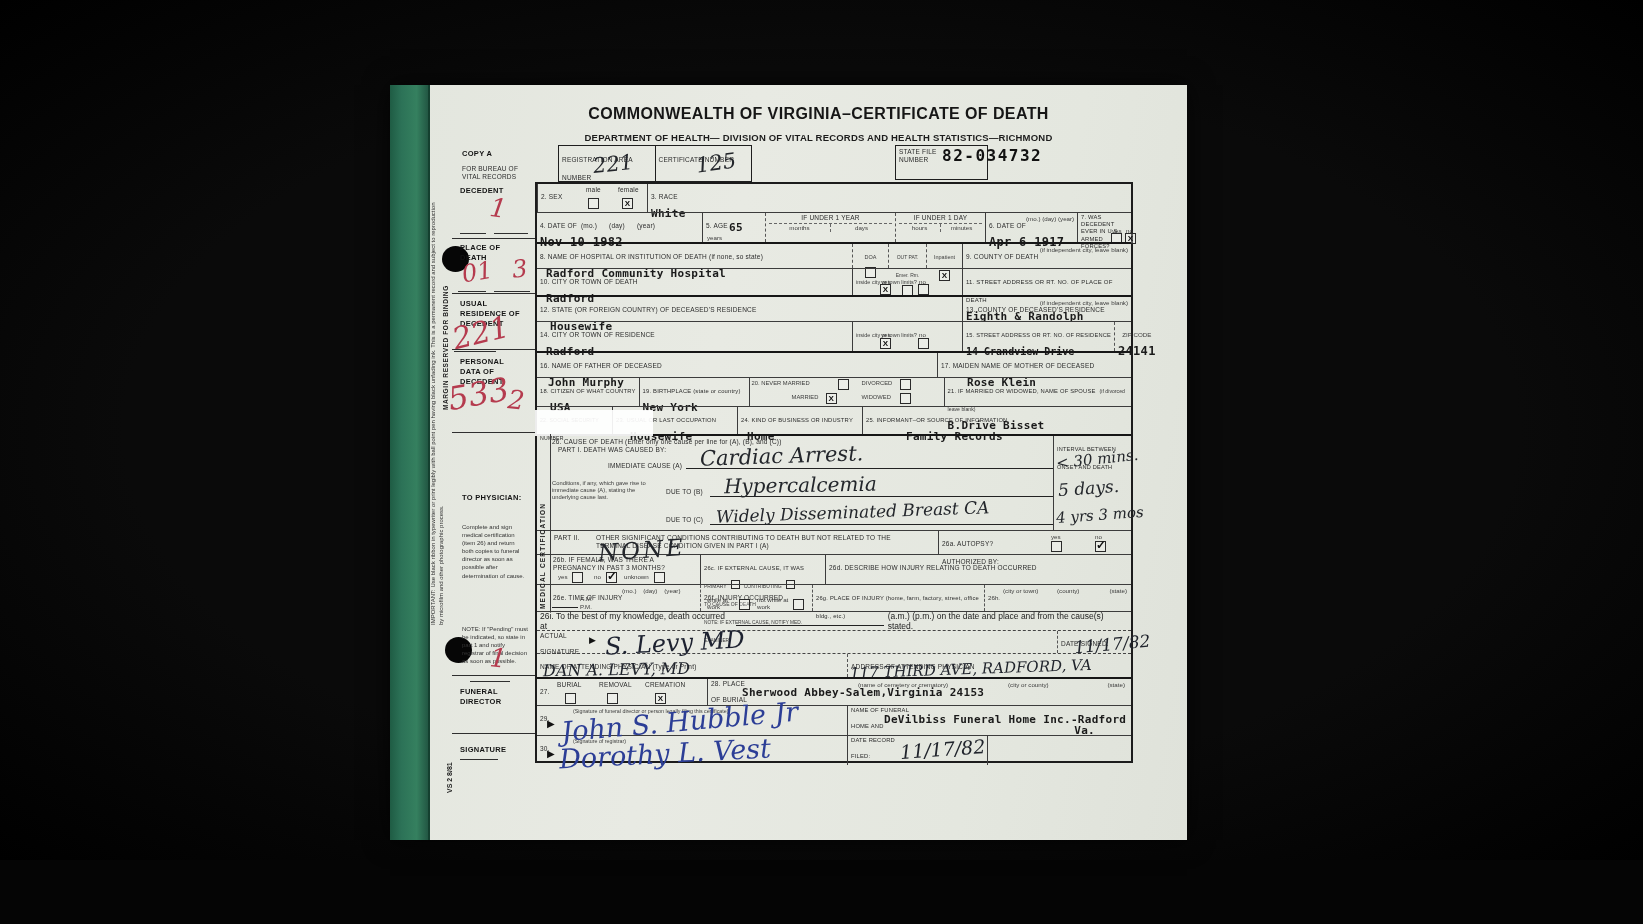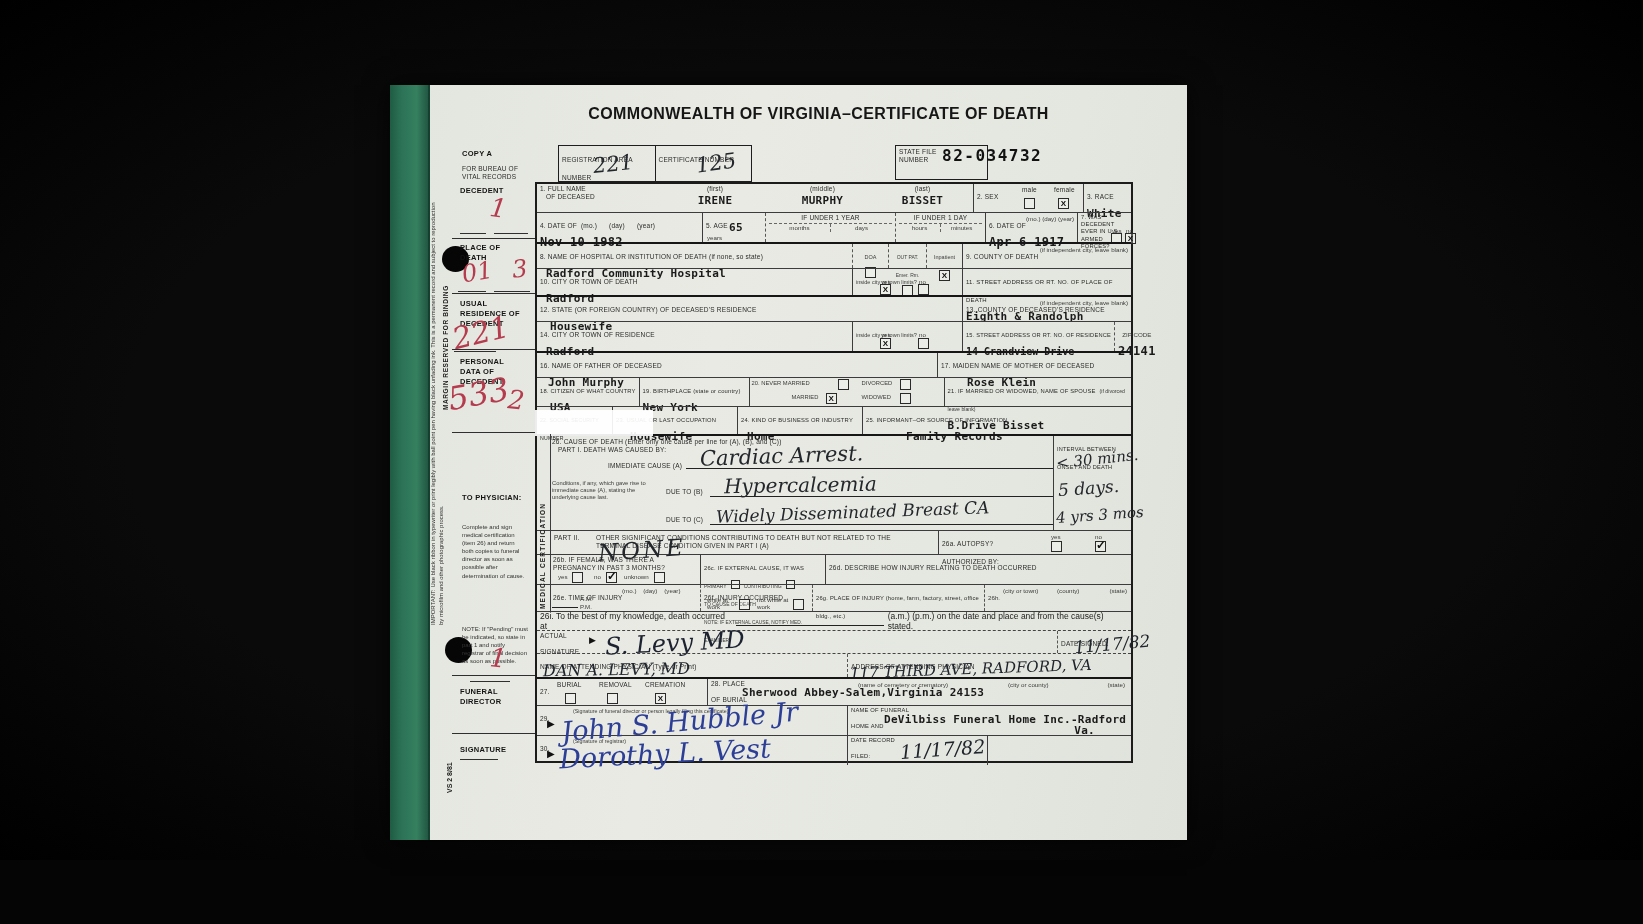--- a/index.html
+++ b/index.html
@@ -48,20 +48,21 @@
   <div id="greenstrip"></div>
 
   <div class="hole" style="left:52px;top:161px"></div>
   <div class="hole" style="left:55px;top:552px"></div>
 
   <div class="abs vtext" style="left:40px;top:110px;height:430px;font:400 6px/1.3 'Liberation Sans',sans-serif;color:#2e2e2e">IMPORTANT: Use black ribbon in typewriter or print legibly with ball point pen having black unfading ink. This is a permanent record and subject to reproduction by microfilm and other photographic process.</div>
   <div class="abs vtext" style="left:52px;top:95px;height:230px;font:700 6.5px 'Liberation Sans',sans-serif;color:#222;letter-spacing:.6px">MARGIN RESERVED FOR BINDING</div>
   <div class="abs vtext" style="left:56px;top:638px;height:70px;font:700 7px 'Liberation Sans',sans-serif;color:#222">VS 2 8/81</div>
 
   <div class="abs" style="left:95px;right:35px;top:20px;text-align:center;font:700 16px 'Liberation Sans',sans-serif;color:#161616;letter-spacing:.4px">COMMONWEALTH OF VIRGINIA–CERTIFICATE OF DEATH</div>
+  <div class="abs" style="left:95px;right:35px;top:47px;text-align:center;font:700 9.5px 'Liberation Sans',sans-serif;color:#1c1c1c;letter-spacing:.2px">DEPARTMENT OF HEALTH— DIVISION OF VITAL RECORDS AND HEALTH STATISTICS—RICHMOND</div>
 
   <div class="abs side" style="left:72px;top:64px">COPY A</div>
   <div class="abs lbl" style="left:72px;top:80px;width:62px">FOR BUREAU OF VITAL RECORDS</div>
 
   <div class="abs" style="left:168px;top:60px;width:192px;height:35px;border:1.5px solid #1e1e1e;display:flex">
     <div style="flex:1;position:relative;padding:2px 3px">
       <span class="lbl">REGISTRATION AREA NUMBER</span>
       <span class="hw abs" style="left:34px;top:6px;font-size:21px;transform:rotate(-6deg)">221</span>
     </div>
     <div style="flex:1;position:relative;border-left:1.5px solid #1e1e1e;padding:2px 3px">
@@ -107,31 +108,20 @@
   <div class="scoreline" style="left:62px;top:153px;width:83px"></div>
   <div class="scoreline" style="left:62px;top:208px;width:83px"></div>
   <div class="scoreline" style="left:62px;top:264px;width:83px"></div>
   <div class="scoreline" style="left:62px;top:347px;width:83px"></div>
   <div class="scoreline" style="left:62px;top:590px;width:83px"></div>
   <div class="scoreline" style="left:62px;top:648px;width:83px"></div>
 
   <div id="form">
 
     <div class="r" style="top:0;height:28px;border-top:none">
-      <div class="c nb" style="flex:0 0 430px;display:grid;grid-template-columns:120px 110px 105px 95px;grid-template-rows:10px 14px">
-        <span class="lbl pre">1. FULL NAME
-   OF DECEASED</span>
-        <span class="lbl" style="text-align:center">(first)</span>
-        <span class="lbl" style="text-align:center">(middle)</span>
-        <span class="lbl" style="text-align:center">(last)</span>
-        <span></span>
-        <span class="typed" style="text-align:center">IRENE</span>
-        <span class="typed" style="text-align:center">MURPHY</span>
-        <span class="typed" style="text-align:center">BISSET</span>
-      </div>
       <div class="c" style="flex:0 0 110px">
         <span class="lbl">2. SEX</span>
         <span class="lbl abs" style="left:48px;top:2px">male</span>
         <span class="lbl abs" style="left:80px;top:2px">female</span>
         <span class="cb abs" style="left:50px;top:14px"></span>
         <span class="cb abs" style="left:84px;top:14px">X</span>
       </div>
       <div class="c" style="flex:1">
         <span class="lbl">3. RACE</span><br>
         <span class="typed">White</span>

